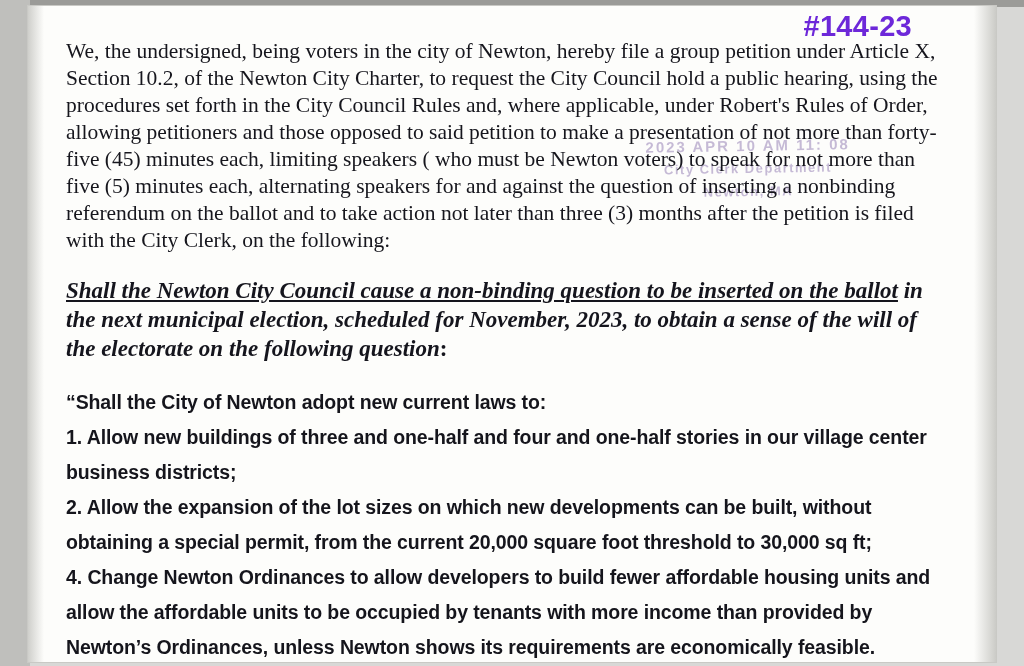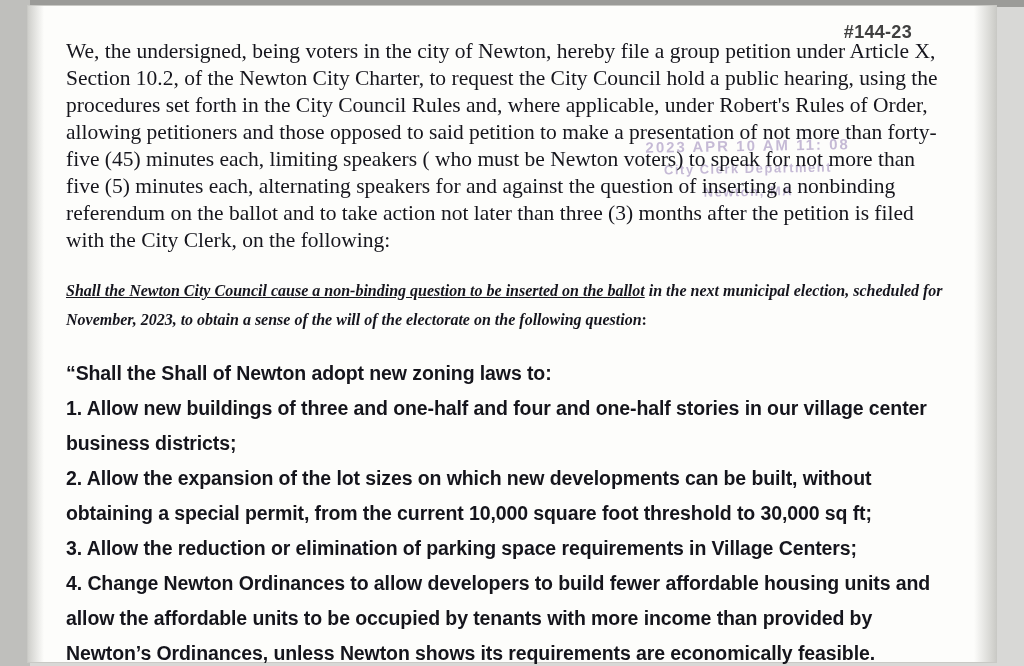--- a/index.html
+++ b/index.html
@@ -67,25 +67,25 @@
   #content {
     position: absolute;
     left: 38px;
     top: 18px;
     width: 880px;
   }
 
   .doc-number {
     position: absolute;
     right: 84px;
-    top: 16px;
+    top: 4px;
     font-family: "Liberation Sans", sans-serif;
     font-weight: bold;
-    font-size: 18px;
-    color: #404040;
+    font-size: 29px;
+    color: #6d28d9;
     letter-spacing: 0.3px;
   }
 
   h1.title {
     margin: 16px 0 0 0;
     font-family: "Liberation Serif", serif;
     font-weight: bold;
     font-size: 25px;
     color: #14141c;
     letter-spacing: 0.1px;
@@ -96,21 +96,21 @@
     font-family: "Liberation Serif", serif;
     font-size: 21.5px;
     line-height: 27px;
     color: #16161d;
     text-align: left;
   }
 
   p.question {
     margin: 22px 0 0 0;
     font-family: "Liberation Serif", serif;
-    font-size: 16px;
+    font-size: 23px;
     line-height: 29px;
     font-style: italic;
     font-weight: bold;
     color: #15151d;
   }
   .q-underline {
     text-decoration: underline;
   }
 
   .list-block {
@@ -167,22 +167,21 @@
     <div id="content">
 
 
       <p class="body">We, the undersigned, being voters in the city of Newton, hereby file a group petition under Article X, Section 10.2, of the Newton City Charter, to request the City Council hold a public hearing, using the procedures set forth in the City Council Rules and, where applicable, under Robert's Rules of Order, allowing petitioners and those opposed to said petition to make a presentation of not  more than forty-five (45) minutes each, limiting speakers ( who must be Newton voters) to speak for not more than five (5) minutes each, alternating speakers for and against the question of inserting a nonbinding referendum on the ballot and to take action not later than three (3) months after the petition is filed with the City Clerk, on the following:</p>
 
       <p class="question">
         <span class="q-underline">Shall the Newton City Council cause a non-binding question to be inserted on the ballot</span><span> in the next municipal election, scheduled for November, 2023, to obtain a sense of the will of the electorate on the following question</span><span style="font-style:normal;">:</span>
       </p>
 
       <div class="list-block">
-        <p>“Shall the Shall of Newton adopt new zoning laws to:</p>
+        <p>“Shall the City of Newton adopt new current laws to:</p>
         <p>1. Allow new buildings of three and one-half and four and one-half stories in our village center business districts;</p>
-        <p>2. Allow the expansion of the lot sizes on which new developments can be built, without obtaining a special permit, from the current 10,000 square foot threshold to 30,000 sq ft;</p>
-        <p>3. Allow the reduction or elimination of parking space requirements in Village Centers;</p>
+        <p>2. Allow the expansion of the lot sizes on which new developments can be built, without obtaining a special permit, from the current 20,000 square foot threshold to 30,000 sq ft;</p>
         <p>4. Change Newton Ordinances to allow developers to build fewer affordable housing units and allow the affordable units to be occupied by tenants with more income than provided by Newton’s Ordinances, unless Newton shows its requirements are economically feasible.</p>
       </div>
 
     </div>
   </div>
 </div>
 
 </body></html>

